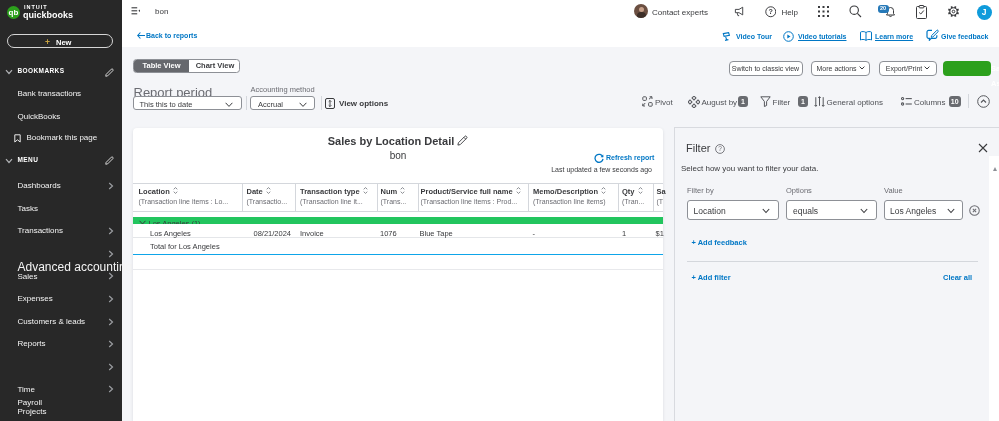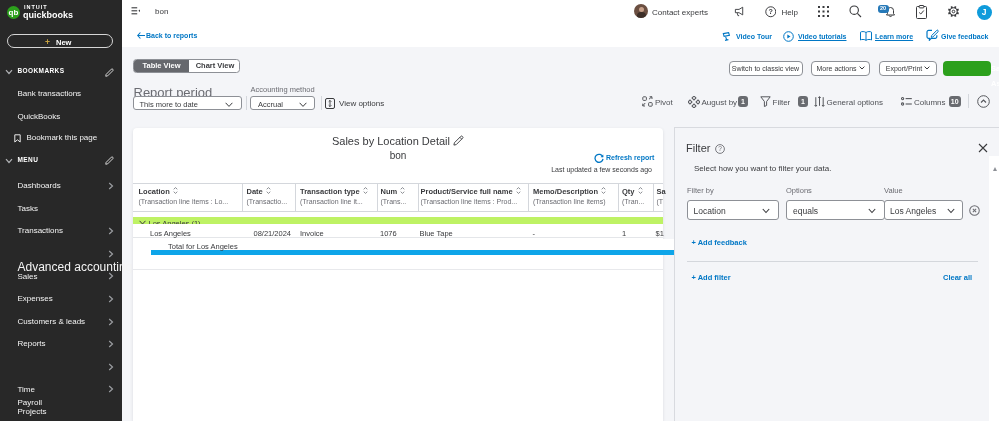--- a/index.html
+++ b/index.html
@@ -190,40 +190,40 @@
   </svg>
   <div class="abs txt" style="left:941px; top:32.5px; font-size:7px; font-weight:bold; color:#0077c5;">Give feedback</div>
 
   <div class="abs" style="left:133px; top:59px; width:107px; height:13.5px; border:1px solid #8d9096; border-radius:3.5px; background:#fff; overflow:hidden;">
     <div class="abs" style="left:0; top:0; width:55px; height:13.5px; background:#66686d; color:#fff; font-size:7.5px; font-weight:bold; text-align:center; line-height:12.5px;">Table View</div>
     <div class="abs txt" style="left:55px; top:0; width:52px; height:13.5px; color:#393a3d; font-size:7.5px; font-weight:bold; text-align:center; line-height:12.5px;">Chart View</div>
   </div>
 
   <div class="abs txt" style="left:133.5px; top:84.5px; font-size:13px; color:#6b6c72;">Report period</div>
   <div class="abs" style="left:133px; top:96px; width:109px; height:14px; background:#fff; border:1px solid #8d9096; border-radius:3px;">
-    <div class="abs txt" style="left:5.5px; top:3px; font-size:7.5px; color:#393a3d;">This more to date</div>
+    <div class="abs txt" style="left:5.5px; top:3px; font-size:7.5px; color:#393a3d;">This this to date</div>
     <svg class="abs" style="right:8px; top:4.5px;" width="8" height="5.5" viewBox="0 0 8 5.5">
         <path d="M0.6 0.8 L4 4.4 L7.4 0.8" fill="none" stroke="#393a3d" stroke-width="1"></path>
       </svg>
   </div>
   <div class="abs txt" style="left:250.5px; top:84.5px; font-size:7.5px; color:#6b6c72;">Accounting method</div>
   <div class="abs" style="left:250px; top:96px; width:65px; height:14px; background:#fff; border:1px solid #8d9096; border-radius:3px;">
     <div class="abs txt" style="left:7px; top:3px; font-size:7.5px; color:#393a3d;">Accrual</div>
     <svg class="abs" style="right:7px; top:4.5px;" width="8" height="5.5" viewBox="0 0 8 5.5">
         <path d="M0.6 0.8 L4 4.4 L7.4 0.8" fill="none" stroke="#393a3d" stroke-width="1"></path>
       </svg>
   </div>
   <div class="abs" style="left:246px; top:96px; width:1px; height:14px; background:#d4d7dc;"></div>
   <div class="abs" style="left:320.5px; top:96px; width:1px; height:14px; background:#d4d7dc;"></div>
 
   <svg class="abs" style="left:325px; top:97.5px;" width="10" height="11" viewBox="0 0 10 11">
     <rect x="0.5" y="0.5" width="9" height="10" rx="1.5" fill="none" stroke="#393a3d" stroke-width="1"></rect>
     <path d="M5 2.5 L5 8.5 M3.7 3.7 L5 2.4 L6.3 3.7 M3.7 7.3 L5 8.6 L6.3 7.3" fill="none" stroke="#393a3d" stroke-width="0.9"></path>
   </svg>
-  <div class="abs txt" style="left:339px; top:98.5px; font-size:8px; color:#393a3d;">View options</div>
+  <div class="abs txt" style="left:339px; top:98.5px; font-size:8px; color:#393a3d;font-weight:bold;">View options</div>
 
   <div class="abs" style="left:728.5px; top:60.5px; width:74px; height:15px; border:1px solid #8d9096; border-radius:4px; background:#fff; text-align:center; line-height:14px; white-space:nowrap; font-size:7px; color:#393a3d;">Switch to classic view</div>
   <div class="abs" style="left:811px; top:60.5px; width:59px; height:15px; border:1px solid #8d9096; border-radius:4px; background:#fff; text-align:center; line-height:14px; white-space:nowrap; font-size:7px; color:#393a3d;">More actions <svg width="6" height="4" viewBox="0 0 6 4" style="vertical-align:1px;">
         <path d="M0.6 0.6 L3 3 L5.4 0.6" fill="none" stroke="#393a3d" stroke-width="1"></path>
       </svg></div>
   <div class="abs" style="left:879px; top:60.5px; width:58px; height:15px; border:1px solid #8d9096; border-radius:4px; background:#fff; text-align:center; line-height:14px; white-space:nowrap; font-size:7px; color:#393a3d;">Export/Print <svg width="6" height="4" viewBox="0 0 6 4" style="vertical-align:1px;">
         <path d="M0.6 0.6 L3 3 L5.4 0.6" fill="none" stroke="#393a3d" stroke-width="1"></path>
       </svg></div>
   <div class="abs" style="left:943px; top:60.5px; width:43px; height:15px; border-radius:4px; background:#2ca01c; text-align:center; line-height:15px; font-size:7.5px; font-weight:bold; color:#fff;padding-left:48px;">Save As</div>
 
@@ -276,21 +276,21 @@
   </svg>
   <div class="abs txt" style="left:914px; top:98px; font-size:8px; color:#4f5156;">Columns</div>
   <div class="abs" style="left:948.5px; top:95.5px; width:12.5px; height:11.5px; border-radius:3px; background:#696b70; color:#fff; font-size:7px; font-weight:bold; text-align:center; line-height:11.5px;">10</div>
   <div class="abs" style="left:968px; top:94px; width:1px; height:14px; background:#d4d7dc;"></div>
   <svg class="abs" style="left:977px; top:95px;" width="13" height="13" viewBox="0 0 13 13">
     <circle cx="6.5" cy="6.5" r="5.8" fill="none" stroke="#55575c" stroke-width="1"></circle>
     <path d="M4 7.5 L6.5 5 L9 7.5" fill="none" stroke="#55575c" stroke-width="1.2"></path>
   </svg>
 
   <div class="abs" id="card" style="left:133px; top:127.5px; width:530px; height:293.5px; background:#fff; border-radius:4px 4px 0 0; box-shadow:0 1px 3px rgba(100,105,115,0.18);">
-    <div class="abs txt" style="left:0; top:7.5px; width:530px; text-align:center; font-size:11px; font-weight:normal; color:#393a3d;">Sales by Location Detail <svg width="11" height="11" viewBox="0 0 12 12" style="vertical-align:-1px;">
+    <div class="abs txt" style="left:0; top:7.5px; width:530px; text-align:center; font-size:11px; font-weight:bold; color:#393a3d;">Sales by Location Detail <svg width="11" height="11" viewBox="0 0 12 12" style="vertical-align:-1px;">
           <path d="M1 11 L1.5 8.5 L8.5 1.5 A1.2 1.2 0 0 1 10.2 1.5 L10.5 1.8 A1.2 1.2 0 0 1 10.5 3.5 L3.5 10.5 Z M7.5 2.5 L9.5 4.5" fill="none" stroke="#393a3d" stroke-width="1"></path>
         </svg></div>
     <div class="abs txt" style="left:0; top:22px; width:530px; text-align:center; font-size:10px; color:#393a3d;">bon</div>
 
     <svg class="abs" style="left:461px; top:25px;" width="10" height="10" viewBox="0 0 10 10">
       <path d="M8.8 4 A4 4 0 1 0 9 5.8" fill="none" stroke="#0077c5" stroke-width="1.3"></path>
       <path d="M9.3 1.5 L9.3 4.3 L6.5 4.3 Z" fill="#0077c5"></path>
     </svg>
     <div class="abs txt" style="left:473px; top:26px; font-size:7px; font-weight:bold; color:#0077c5;">Refresh report</div>
     <div class="abs txt" style="left:0; top:38.5px; width:519px; text-align:right; font-size:7px; color:#393a3d;">Last updated a few seconds ago</div>
@@ -329,66 +329,66 @@
           <path d="M0.7 2.3 L2.5 0.6 L4.3 2.3 M0.7 4.7 L2.5 6.4 L4.3 4.7" fill="none" stroke="#7d8086" stroke-width="0.9"></path>
         </svg></div>
     <div class="abs txt hc2" style="left:400px; top:70px;">(Transaction line items)</div>
     <div class="abs txt hc1" style="left:489px; top:59px;">Qty <svg width="5" height="7" viewBox="0 0 5 7" style="margin-left:1px; vertical-align:-0.5px;">
           <path d="M0.7 2.3 L2.5 0.6 L4.3 2.3 M0.7 4.7 L2.5 6.4 L4.3 4.7" fill="none" stroke="#7d8086" stroke-width="0.9"></path>
         </svg></div>
     <div class="abs txt hc2" style="left:489px; top:70px;">(Tran...</div>
     <div class="abs txt hc1" style="left:523.5px; top:59px;">Sa</div>
     <div class="abs txt hc2" style="left:523.5px; top:70px;">(T</div>
 
-    <div class="abs" style="left:0; top:89px; width:530px; height:11.5px; background:#bef264;">
+    <div class="abs" style="left:0; top:89px; width:530px; height:11.5px; background:#22c55e;">
       <svg class="abs" style="left:6px; top:3.5px;" width="7" height="5" viewBox="0 0 7 5">
           <path d="M0.5 0.8 L3.5 4 L6.5 0.8" fill="none" stroke="#393a3d" stroke-width="1"></path>
         </svg>
       <div class="abs txt" style="left:15.5px; top:2px; font-size:7.5px; color:#393a3d;">Los Angeles (1)</div>
     </div>
 
     <div class="abs" style="left:0; top:96.5px; width:530px; height:14px; background:#fff; border-bottom:1px solid #e4e6e9;">
       <div class="abs txt" style="left:17px; top:5px; font-size:7.5px; color:#393a3d;">Los Angeles</div>
       <div class="abs txt" style="left:113.5px; top:5px; font-size:7.5px; color:#393a3d;margin-left:7px;">08/21/2024</div>
       <div class="abs txt" style="left:167px; top:5px; font-size:7.5px; color:#393a3d;">Invoice</div>
       <div class="abs txt" style="left:247px; top:5px; font-size:7.5px; color:#393a3d;">1076</div>
       <div class="abs txt" style="left:286.5px; top:5px; font-size:7.5px; color:#393a3d;">Blue Tape</div>
       <div class="abs txt" style="left:399.5px; top:5px; font-size:7.5px; color:#393a3d;">-</div>
       <div class="abs txt" style="left:489px; top:5px; font-size:7.5px; color:#393a3d;">1</div>
       <div class="abs txt" style="left:522.5px; top:5px; font-size:7.5px; color:#393a3d;">$1</div>
     </div>
 
-    <div class="abs" style="left:18px; top:111.5px; width:530px; height:16px; background:#fff; border-bottom:5px solid #0ea5e9;">
+    <div class="abs" style="left:0; top:111.5px; width:530px; height:16px; background:#fff; border-bottom:1px solid #0ea5e9;">
       <div class="abs txt" style="left:17px; top:2.5px; font-size:7.5px; color:#393a3d;">Total for Los Angeles</div>
     </div>
     <div class="abs" style="left:0; top:141.5px; width:530px; height:1px; background:#e8e9ec;"></div>
   </div>
 
   <div class="abs" id="panel" style="left:674px; top:127px; width:325px; height:294px; background:#f4f5f8; border-left:1px solid #d8dadf; border-top:1px solid #d8dadf;">
     <div class="abs txt" style="left:11px; top:14px; font-size:11px; color:#393a3d;">Filter</div>
     <svg class="abs" style="left:40px; top:16px;" width="10" height="10" viewBox="0 0 10 10">
       <circle cx="5" cy="5" r="4.4" fill="none" stroke="#6b6c72" stroke-width="0.9"></circle>
       <text x="5" y="7.3" text-anchor="middle" font-size="6.5" fill="#6b6c72" font-family="Liberation Sans">?</text>
     </svg>
     <svg class="abs" style="left:303px; top:15px;" width="10" height="10" viewBox="0 0 10 10">
       <path d="M1 1 L9 9 M9 1 L1 9" stroke="#393a3d" stroke-width="1.1"></path>
     </svg>
-    <div class="abs txt" style="left:19px; top:36px; font-size:8px; color:#393a3d;">Select how you want to filter your data.</div>
+    <div class="abs txt" style="left:6px; top:36px; font-size:8px; color:#393a3d;">Select how you want to filter your data.</div>
 
     <div class="abs txt" style="left:12px; top:58px; font-size:7.5px; color:#6b6c72;">Filter by</div>
     <div class="abs txt" style="left:111px; top:58px; font-size:7.5px; color:#6b6c72;">Options</div>
     <div class="abs txt" style="left:209px; top:58px; font-size:7.5px; color:#6b6c72;">Value</div>
 
     <div class="abs" style="left:11.5px; top:72px; width:92px; height:19.5px; background:#fff; border:1px solid #8d9096; border-radius:3px;">
       <div class="abs txt" style="left:6px; top:5px; font-size:8.5px; color:#393a3d;">Location</div>
       <svg class="abs" style="right:8px; top:7px;" width="8" height="6" viewBox="0 0 8 6">
           <path d="M0.8 1 L4 4.5 L7.2 1" fill="none" stroke="#393a3d" stroke-width="1.1"></path>
         </svg>
     </div>
-    <div class="abs" style="left:111px; top:72px; width:99px; height:19.5px; background:#fff; border:1px solid #8d9096; border-radius:3px;">
+    <div class="abs" style="left:111px; top:72px; width:91px; height:19.5px; background:#fff; border:1px solid #8d9096; border-radius:3px;">
       <div class="abs txt" style="left:6px; top:5px; font-size:8.5px; color:#393a3d;">equals</div>
       <svg class="abs" style="right:8px; top:7px;" width="8" height="6" viewBox="0 0 8 6">
           <path d="M0.8 1 L4 4.5 L7.2 1" fill="none" stroke="#393a3d" stroke-width="1.1"></path>
         </svg>
     </div>
     <div class="abs" style="left:209px; top:72px; width:79px; height:19.5px; background:#fff; border:1px solid #8d9096; border-radius:3px;">
       <div class="abs txt" style="left:5px; top:5px; font-size:8.5px; color:#393a3d;">Los Angeles</div>
       <svg class="abs" style="right:7px; top:7px;" width="8" height="6" viewBox="0 0 8 6">
           <path d="M0.8 1 L4 4.5 L7.2 1" fill="none" stroke="#393a3d" stroke-width="1.1"></path>
         </svg>

